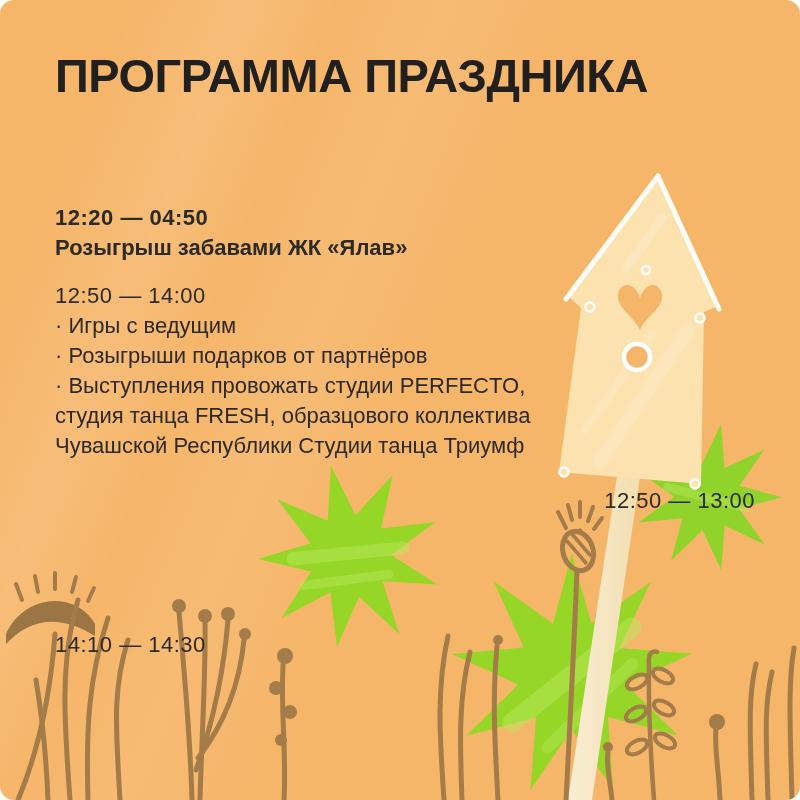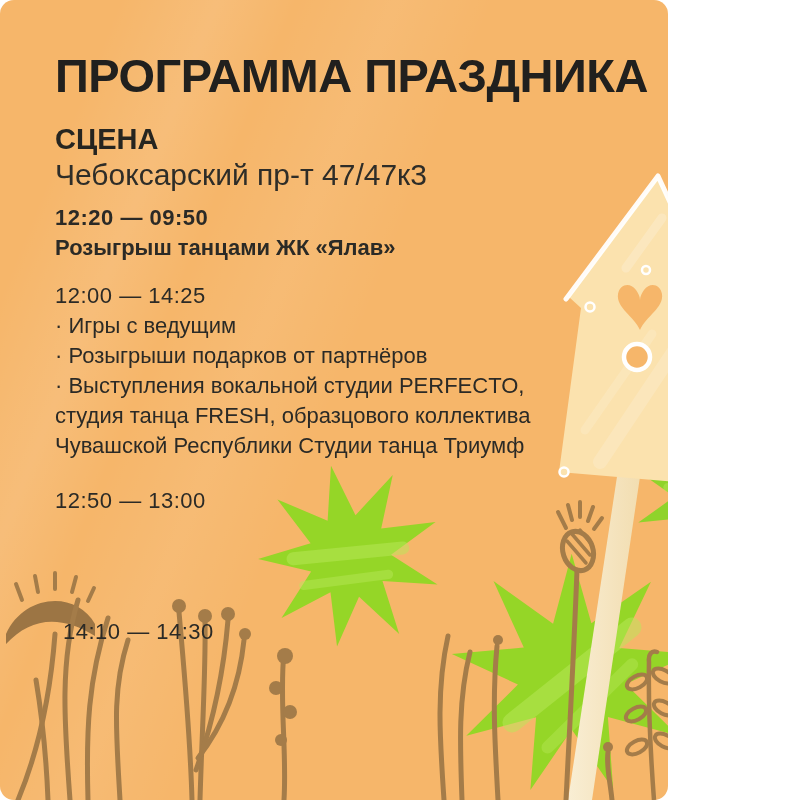--- a/index.html
+++ b/index.html
@@ -1,18 +1,18 @@
 <!DOCTYPE html>
 <html><head>
 <meta charset="utf-8">
 <style>
   html,body{margin:0;padding:0;background:#ffffff;}
   .poster{
     position:relative;
-    width:668px;height:800px;
+    width:800px;height:800px;
     background:#f6b66a;
     border-radius:14px;
     overflow:hidden;
     font-family:"Liberation Sans","DejaVu Sans",sans-serif;
     color:#2b2a26;
   }
   
   .poster::before{
     content:"";
     position:absolute;inset:0;
@@ -34,22 +34,22 @@
   .venue{position:absolute;left:55px;top:122px;}
   .venue-name{font-size:29px;font-weight:800;line-height:34px;color:#262520;}
   .venue-address{font-size:30px;font-weight:300;line-height:37px;color:#2e2d28;}
   .event{position:absolute;left:55px;width:700px;}
   .event-time{font-size:22px;line-height:30px;letter-spacing:.5px;}
   .event-details{font-size:22px;line-height:30px;white-space:pre-line;}
   .event.bold .event-time,.event.bold .event-details{font-weight:800;}
   .event.regular .event-time,.event.regular .event-details{font-weight:500;}
   .ev1{top:203px;}
   .ev2{top:281px;}
-  .ev3{top:486px;}
-  .ev4{top:617px;margin-left:8px;}
+  .ev3{top:486px;text-align:right;}
+  .ev4{top:630px;}
 </style>
 </head>
 <body>
 
 <div class="poster">
 
   <svg class="deco" viewBox="0 0 800 800" aria-hidden="true">
     <defs>
       <linearGradient id="poleGrad" x1="0" y1="0" x2="1" y2="0">
         <stop offset="0" stop-color="#f9eed4"></stop>
@@ -164,35 +164,31 @@
       <path d="M 768 800 C 766 736 764 706 772 672"></path>
       <path d="M 792 800 C 790 724 788 684 794 648"></path>
       <path d="M 612 800 C 610 780 606 766 608 752"></path>
       <circle cx="608" cy="747" r="5" fill="#a47c49" stroke="none"></circle>
     </g>
   </svg>
 
   <div class="content">
     <div class="title">ПРОГРАММА ПРАЗДНИКА</div>
 
-    <div class="venue">
-      <div class="venue-name">СЦЕНА</div>
-      <div class="venue-address">Чебоксарский пр-т 47/47к3</div>
-    </div>
 
     <div class="event bold ev1">
-      <div class="event-time">12:20 — 09:50</div>
-      <div class="event-details">Розыгрыш танцами ЖК «Ялав»</div>
+      <div class="event-time">12:20 — 04:50</div>
+      <div class="event-details">Розыгрыш забавами ЖК «Ялав»</div>
     </div>
 
     <div class="event regular ev2">
-      <div class="event-time">12:00 — 14:25</div>
+      <div class="event-time">12:50 — 14:00</div>
       <div class="event-details">· Игры с ведущим
 · Розыгрыши подарков от партнёров
-· Выступления вокальной студии PERFECTO,
+· Выступления провожать студии PERFECTO,
 студия танца FRESH, образцового коллектива
 Чувашской Республики Студии танца Триумф</div>
     </div>
 
     <div class="event regular ev3">
       <div class="event-time">12:50 — 13:00</div>
     </div>
 
     <div class="event regular ev4">
       <div class="event-time">14:10 — 14:30</div>

